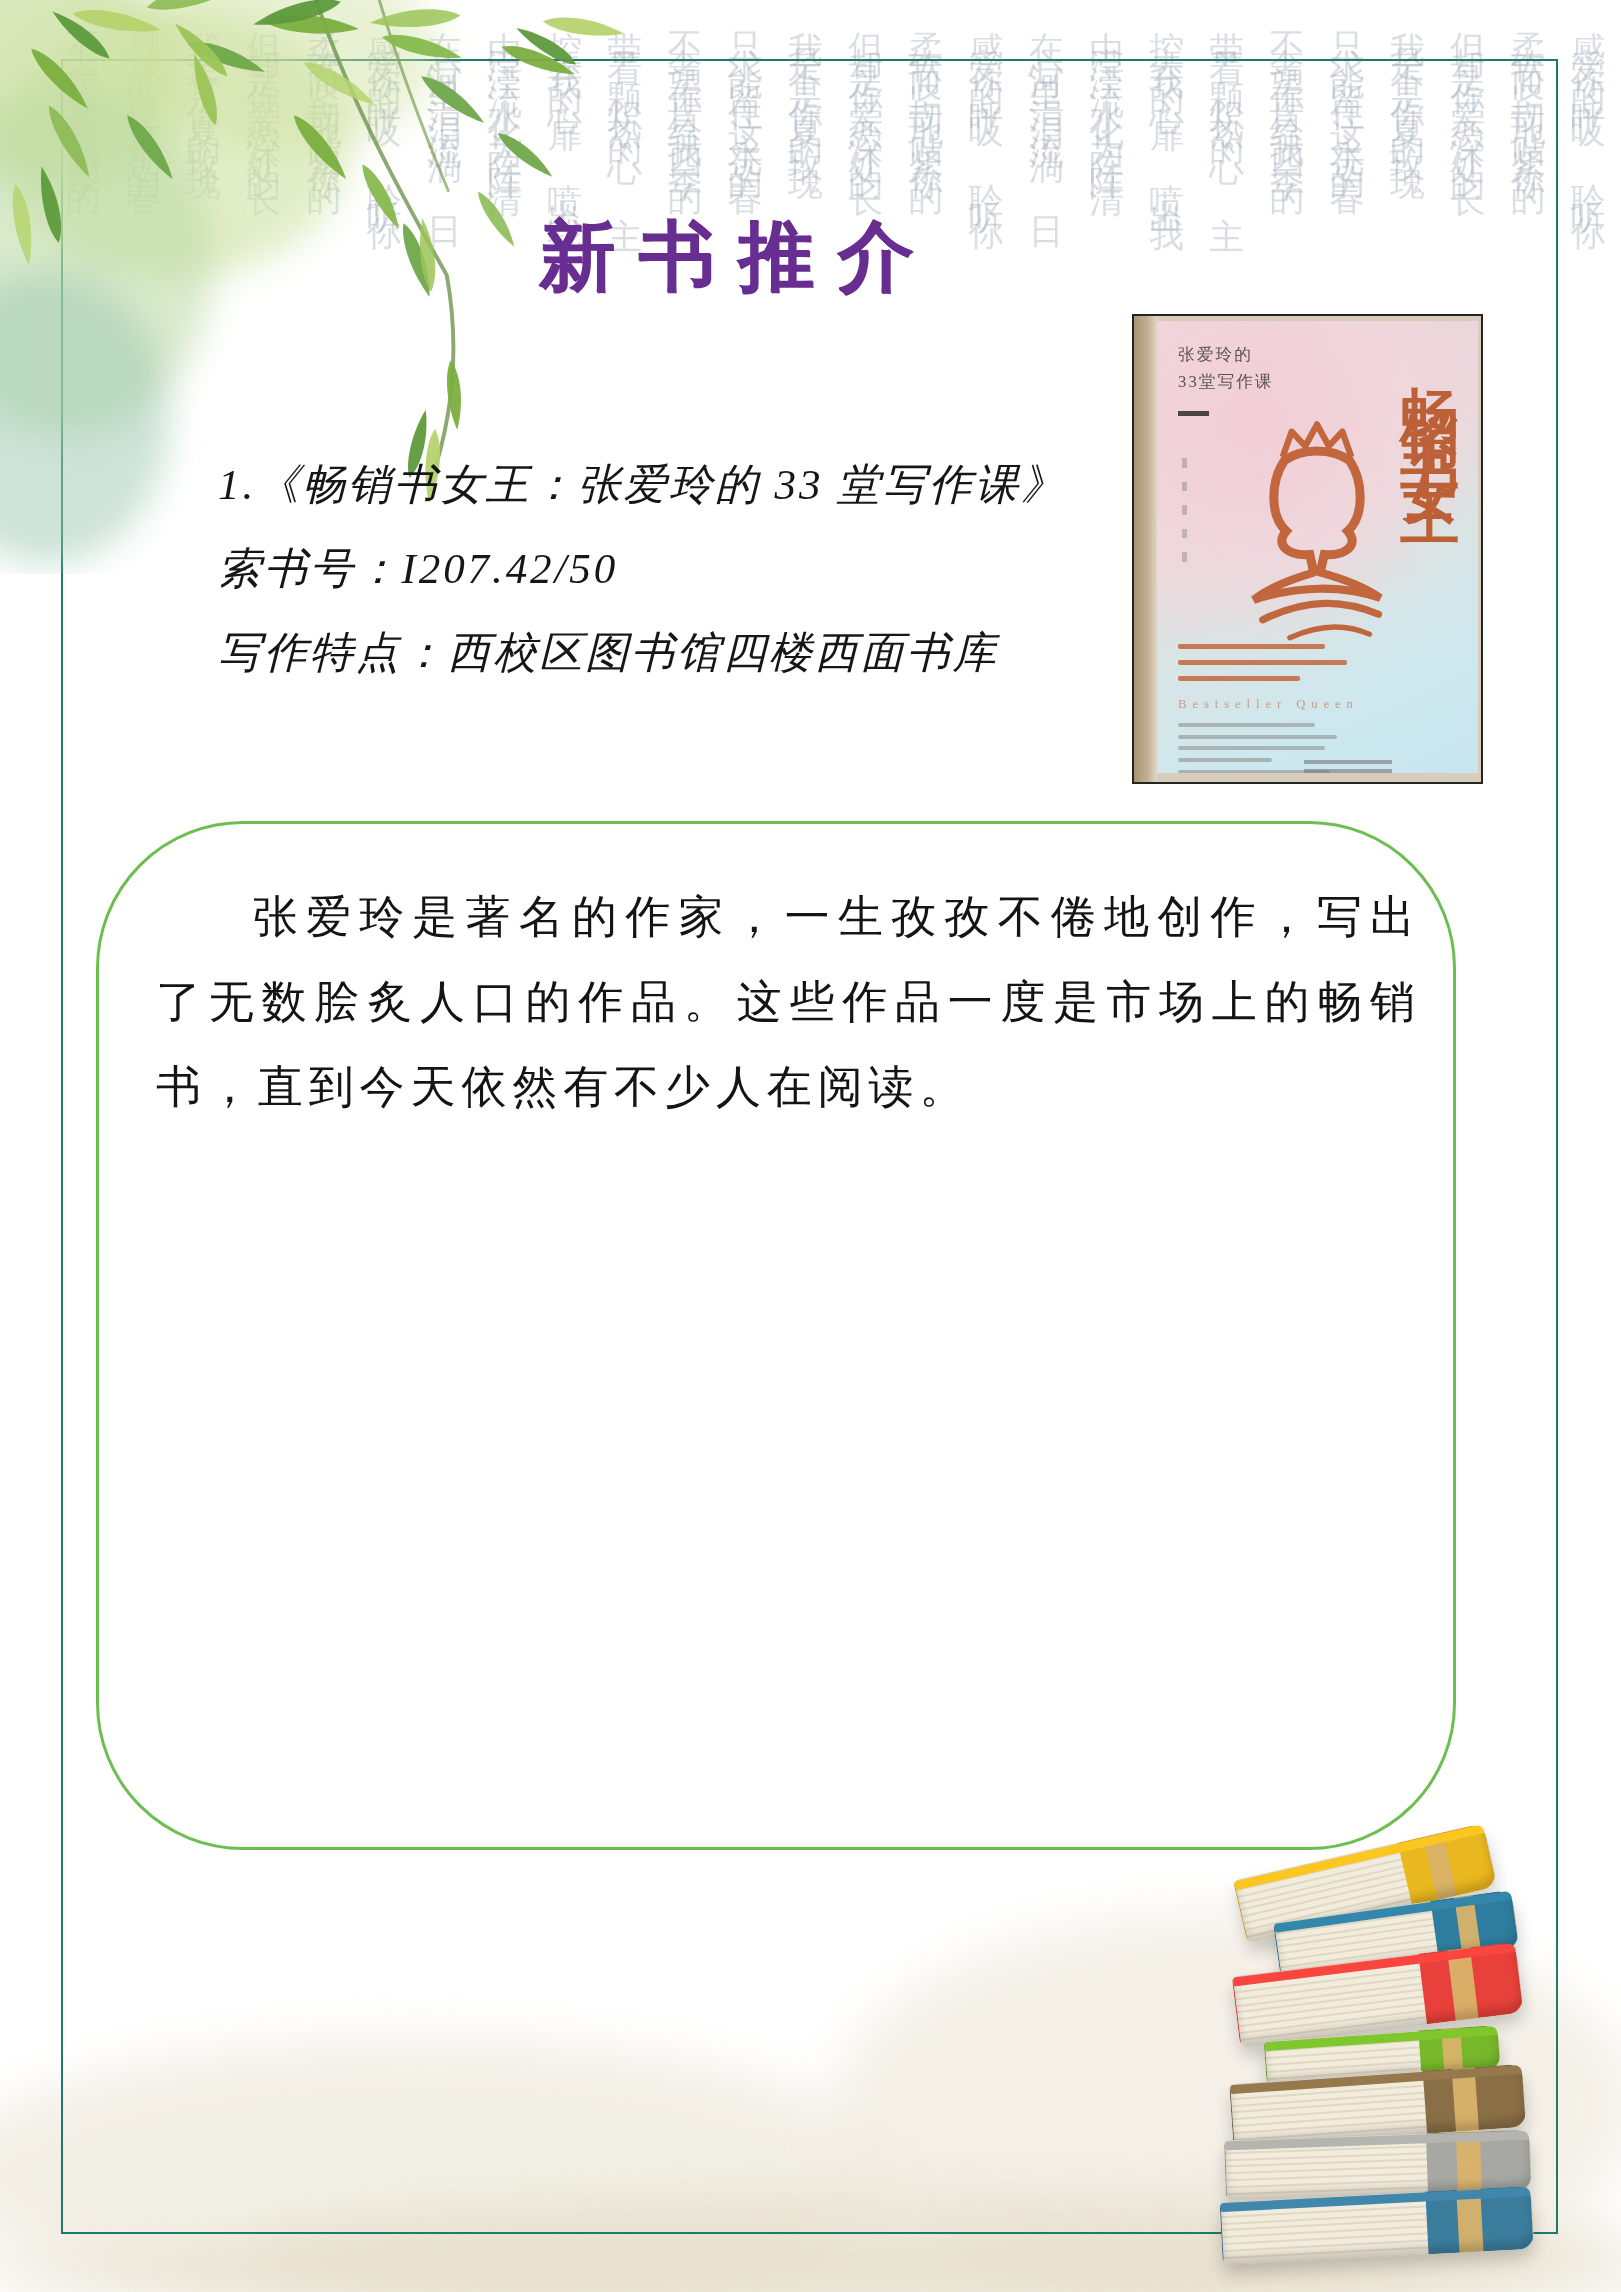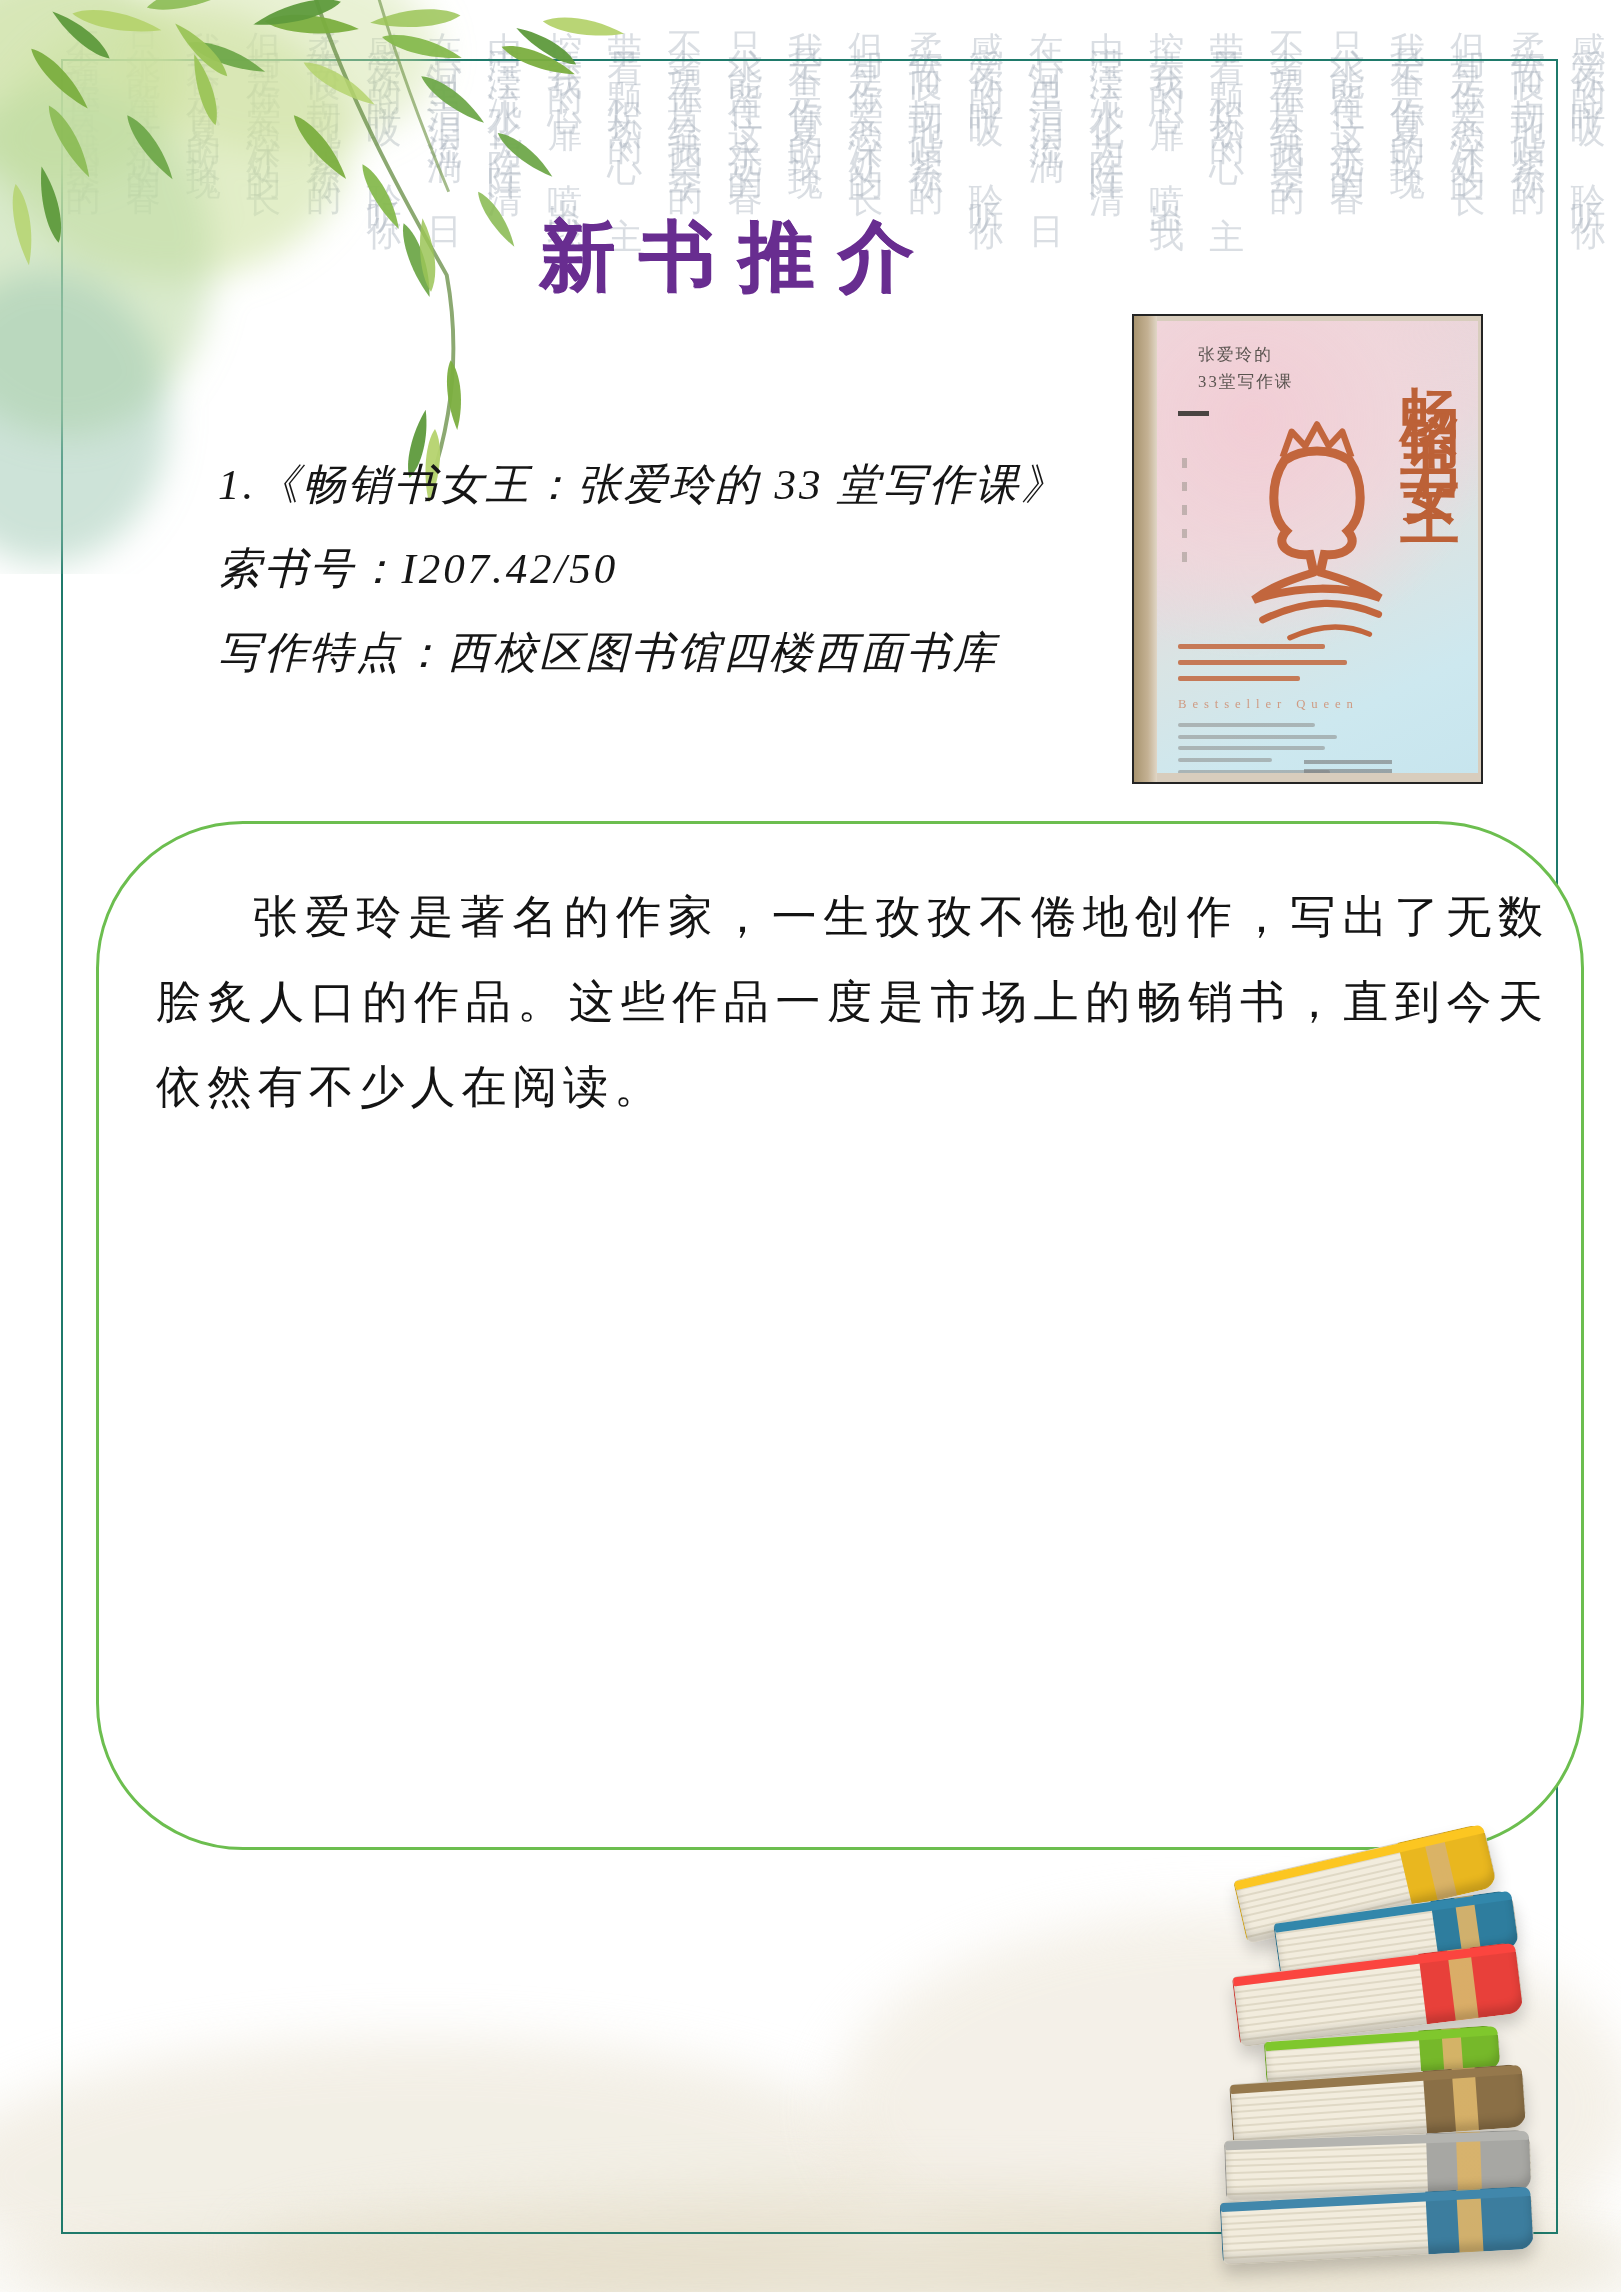--- a/index.html
+++ b/index.html
@@ -47,38 +47,38 @@
   .cover-left-strip{position:absolute;left:0;top:0;bottom:0;width:22.5px;
     background:linear-gradient(90deg,#a8946f 0%,#c4b193 60%,#e0d6c6 100%);}
   .cover-inner{
     position:absolute;left:22.5px;top:4.9px;right:2.9px;bottom:8.8px;
     background:
       radial-gradient(120% 85% at 30% 22%, rgba(242,205,213,.95) 0%, rgba(241,214,219,.75) 38%, rgba(241,214,219,0) 62%),
       linear-gradient(155deg,#eed2d8 0%,#e9d8dc 38%,#d9e4e4 58%,#cde8ef 80%,#c7e5ee 100%);
     overflow:hidden;
   }
   .cover-smalltext{position:absolute;left:21.6px;top:21.6px;font-size:16.7px;line-height:26.5px;
-    color:#5a5450;letter-spacing:2px;margin-left:20px;}
+    color:#5a5450;letter-spacing:2px;}
   .cover-dash{position:absolute;left:21.6px;top:90px;width:31px;height:4.9px;background:#4a4542;}
   .author-marks{position:absolute;left:25.5px;top:137px;width:4.9px;height:118px;
     background:repeating-linear-gradient(180deg,#9b948c 0 9.8px,transparent 9.8px 23.5px);opacity:.55;}
   .cover-vtitle{
     position:absolute;right:7.8px;top:19.6px;writing-mode:vertical-rl;
     font-size:59px;letter-spacing:26.5px;color:#bc6137;font-weight:600;
     font-family:"DejaVu Serif", serif;
   }
   .silhouette{position:absolute;left:67px;top:98px;width:186px;height:235px;}
   .bar{position:absolute;height:4.9px;background:#c2663d;opacity:.85;border-radius:2px;}
   .gbar{position:absolute;height:3.9px;background:#8a8a88;opacity:.55;border-radius:2px;}
   .cover-english{position:absolute;left:21.6px;top:376px;font-size:12.7px;letter-spacing:5.9px;color:#cf9a82;font-family:Liberation Serif, serif;}
   .pub-marks{position:absolute;left:147px;top:439px;width:88px;height:17.6px;
     background:repeating-linear-gradient(180deg,#777 0 3.9px,transparent 3.9px 8.8px);opacity:.6;}
   
   .round-box{
-    position:absolute;left:96px;top:821px;width:1488px;height:1029px;
+    position:absolute;left:96px;top:821px;width:1360px;height:1029px;
     background:#ffffff;border:3.9px solid #6cbe4f;border-radius:147px;
     box-sizing:border-box;padding:51px 32px 0 57px;z-index:4;
   }
   .round-box p{
     margin:0;font-size:45px;line-height:85px;letter-spacing:5.9px;color:#141414;
     text-align:justify;text-indent:2.15em;
   }
   
   .mtn{position:absolute;border-radius:50%;filter:blur(25.5px);z-index:1;}
   

